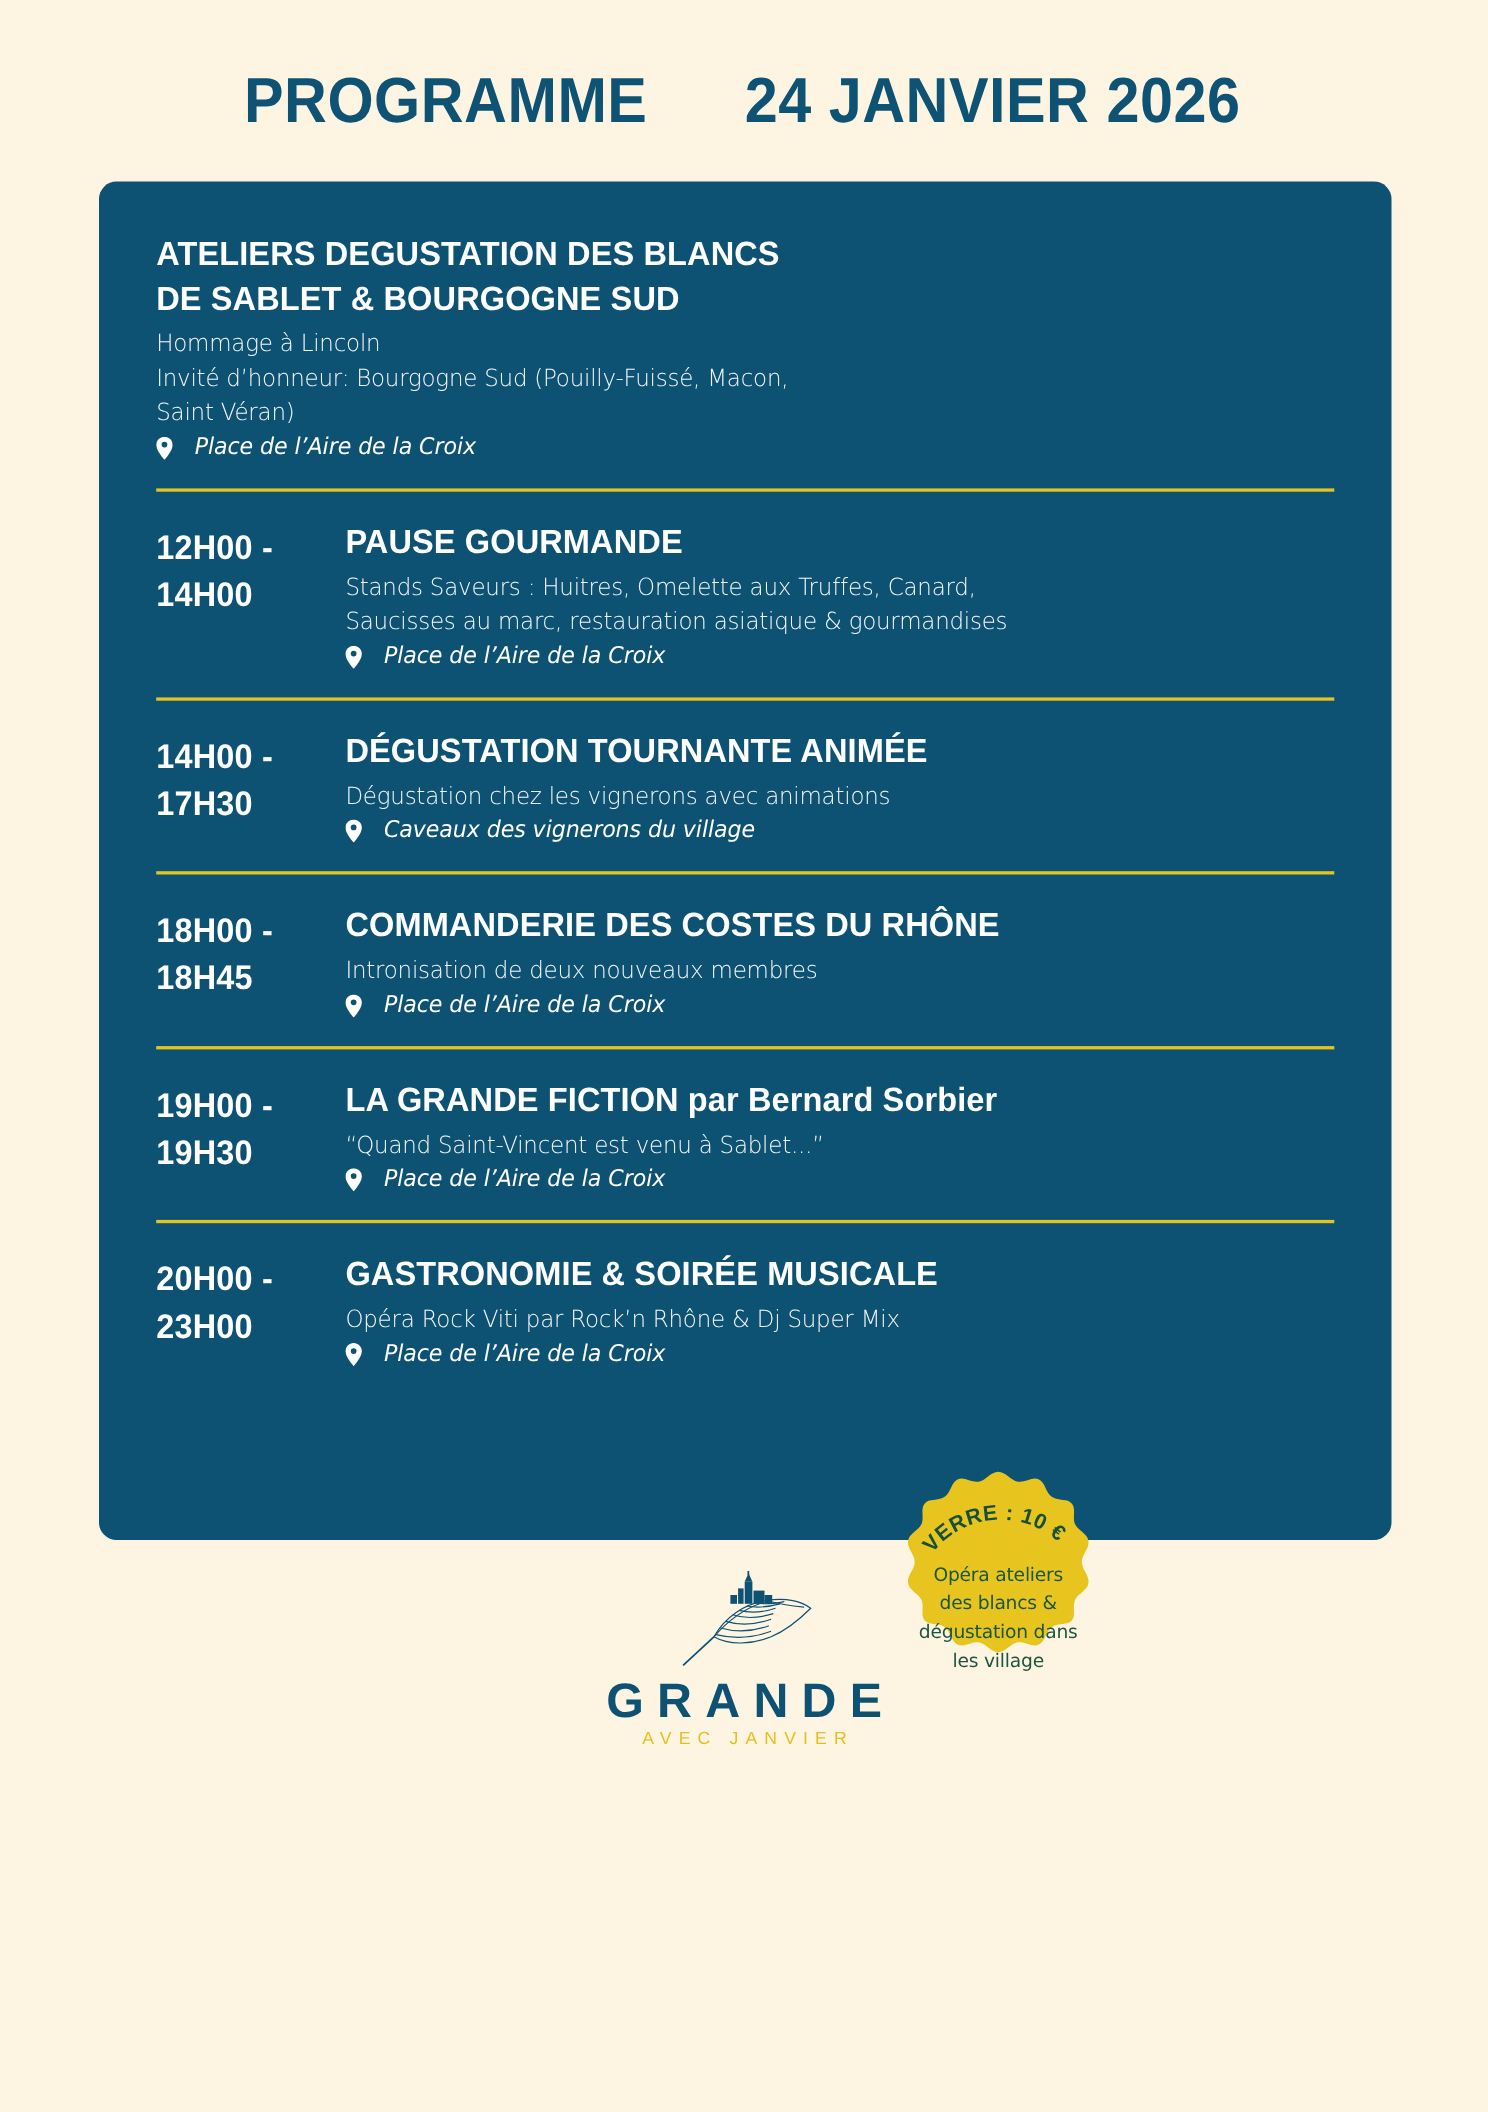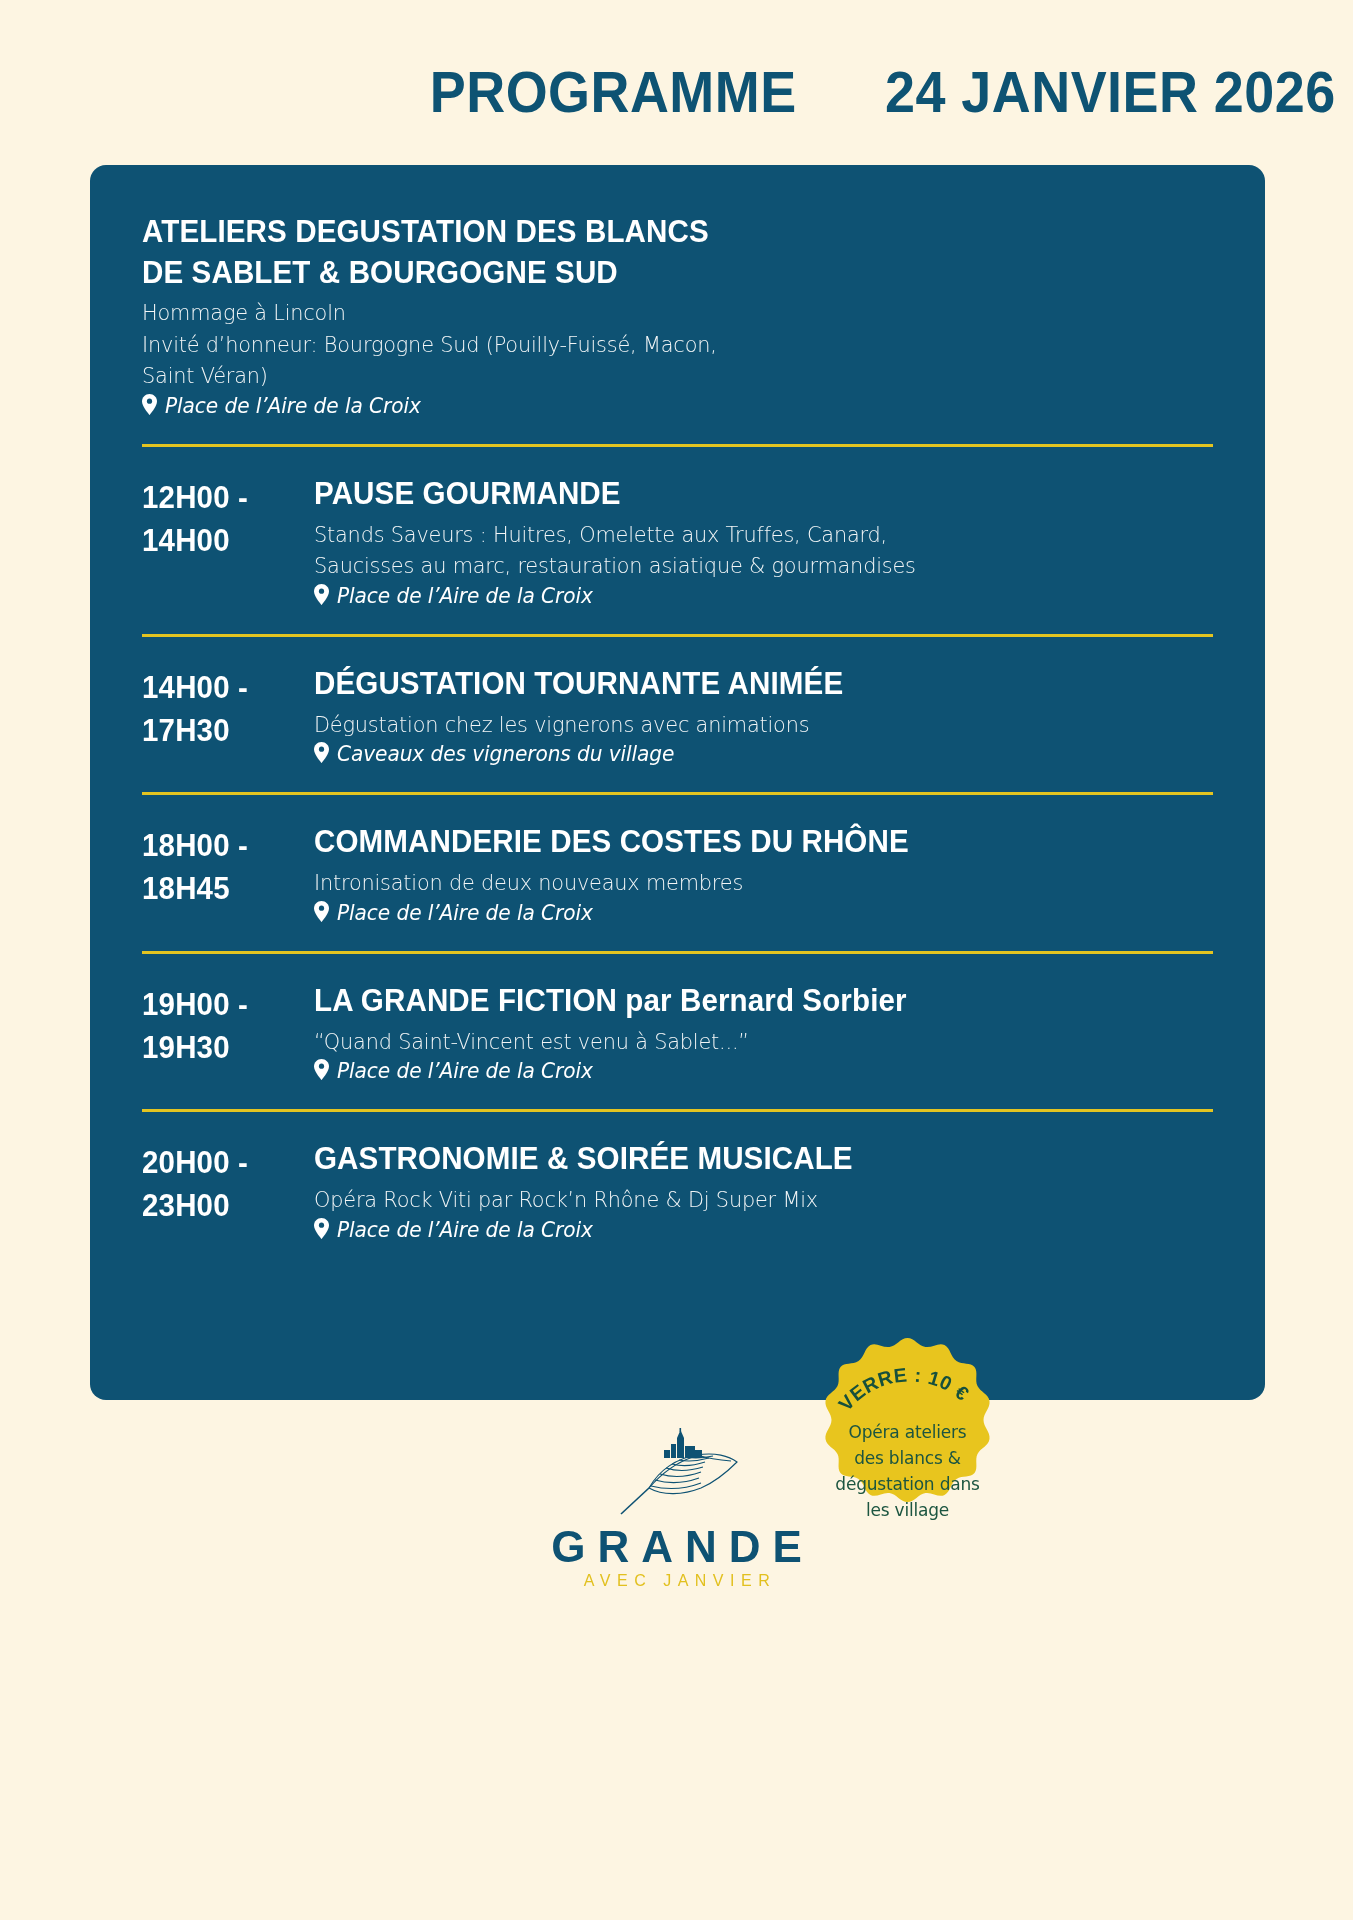--- a/index.html
+++ b/index.html
@@ -8,21 +8,21 @@
     background: #FDF5E2;
     font-family: "Liberation Sans", sans-serif;
     overflow: hidden;
   }
   .page { position: relative; width: 1353px; height: 1920px; background: #FDF5E2; }
 
   
   .header {
     position: absolute; top: 58px; left: 0; width: 1353px;
     text-align: center;
-    display: flex; justify-content: flex-end; align-items: baseline;
+    display: flex; justify-content: center; align-items: baseline;
     gap: 58px;
   }
   .header-word {
     font-family: "Liberation Sans Narrow", "Liberation Sans", sans-serif;
     font-weight: bold;
     font-size: 58px;
     letter-spacing: 0.5px;
     color: #0E5373;
     transform: scaleX(0.93);
     transform-origin: center;
@@ -80,22 +80,22 @@
     line-height: 31.5px;
     font-weight: 300;
     letter-spacing: -0.2px;
     margin-top: 4px;
     transform: scaleX(0.97);
     transform-origin: left center;
   }
   .event-desc .dline { display: block; white-space: nowrap; }
 
   .event-loc {
-    display: flex; align-items: flex-start;
-    gap: 8px;
+    display: flex; align-items: flex-end;
+    gap: 20px;
     margin-top: 2px;
   }
   .pin {
     flex: 0 0 auto;
     width: 15px; height: 21px;
     display: block;
   }
   .loc-text {
     font-family: "DejaVu Sans", sans-serif;
     font-style: italic;

